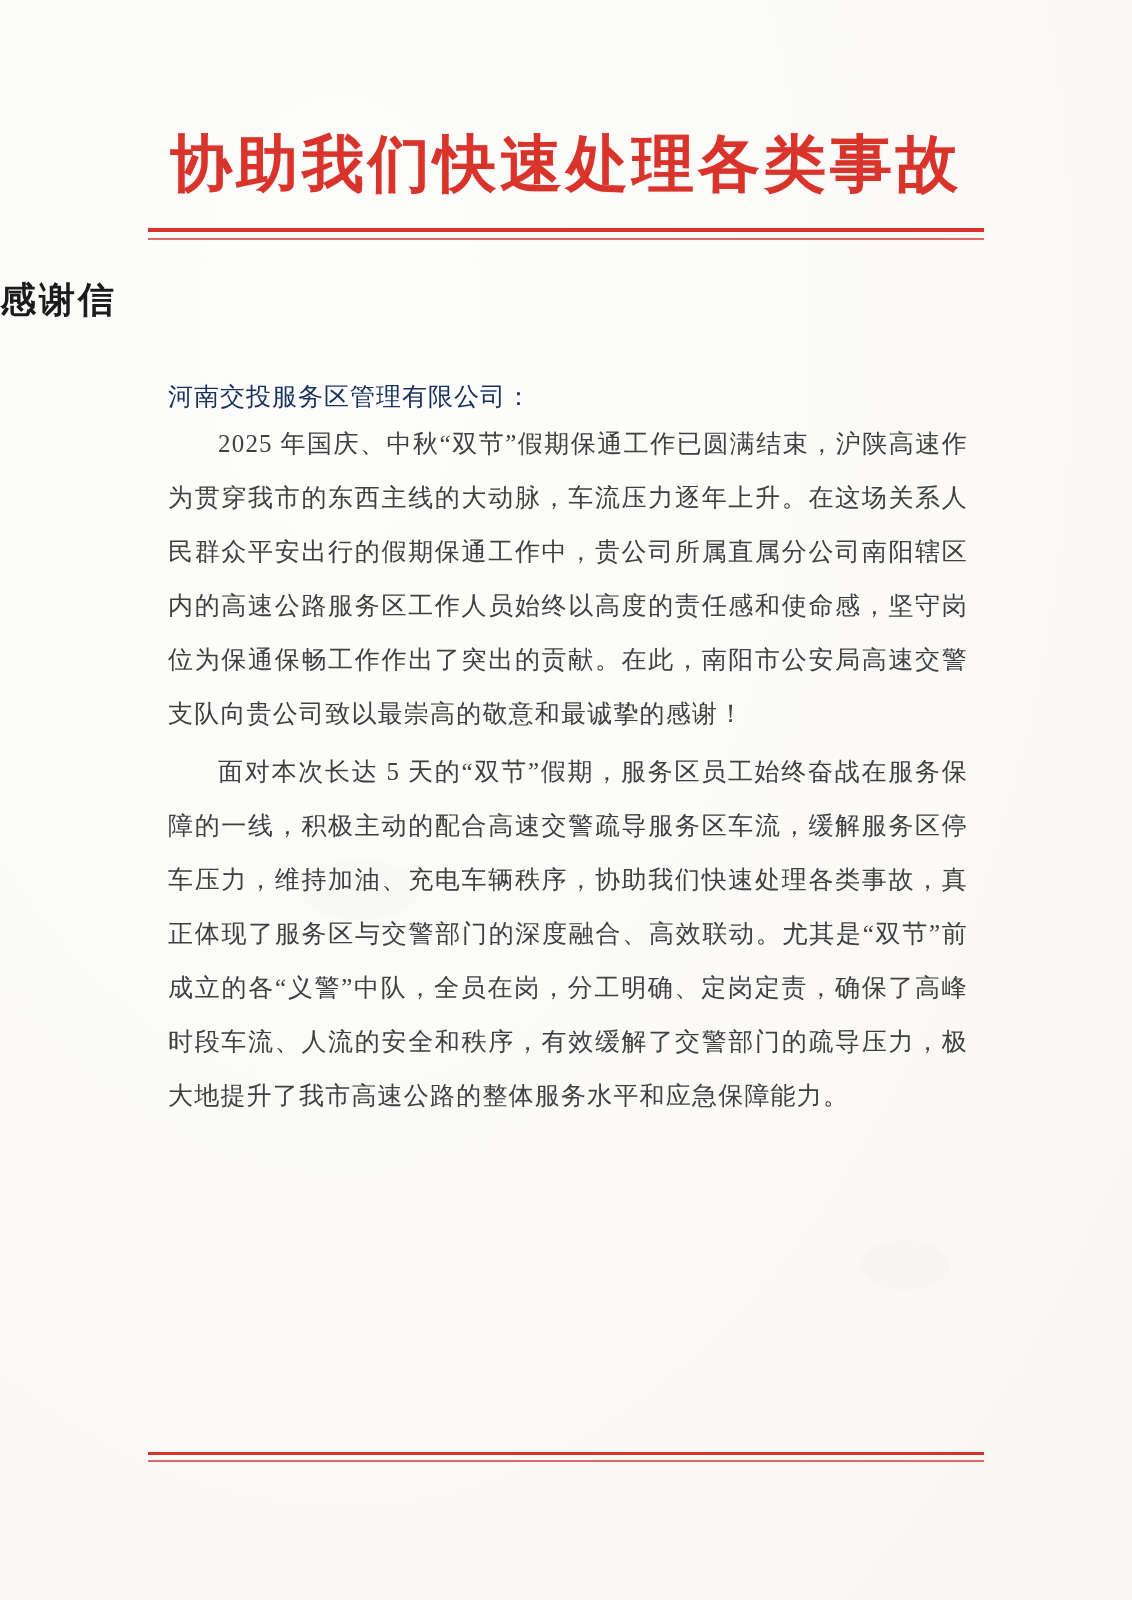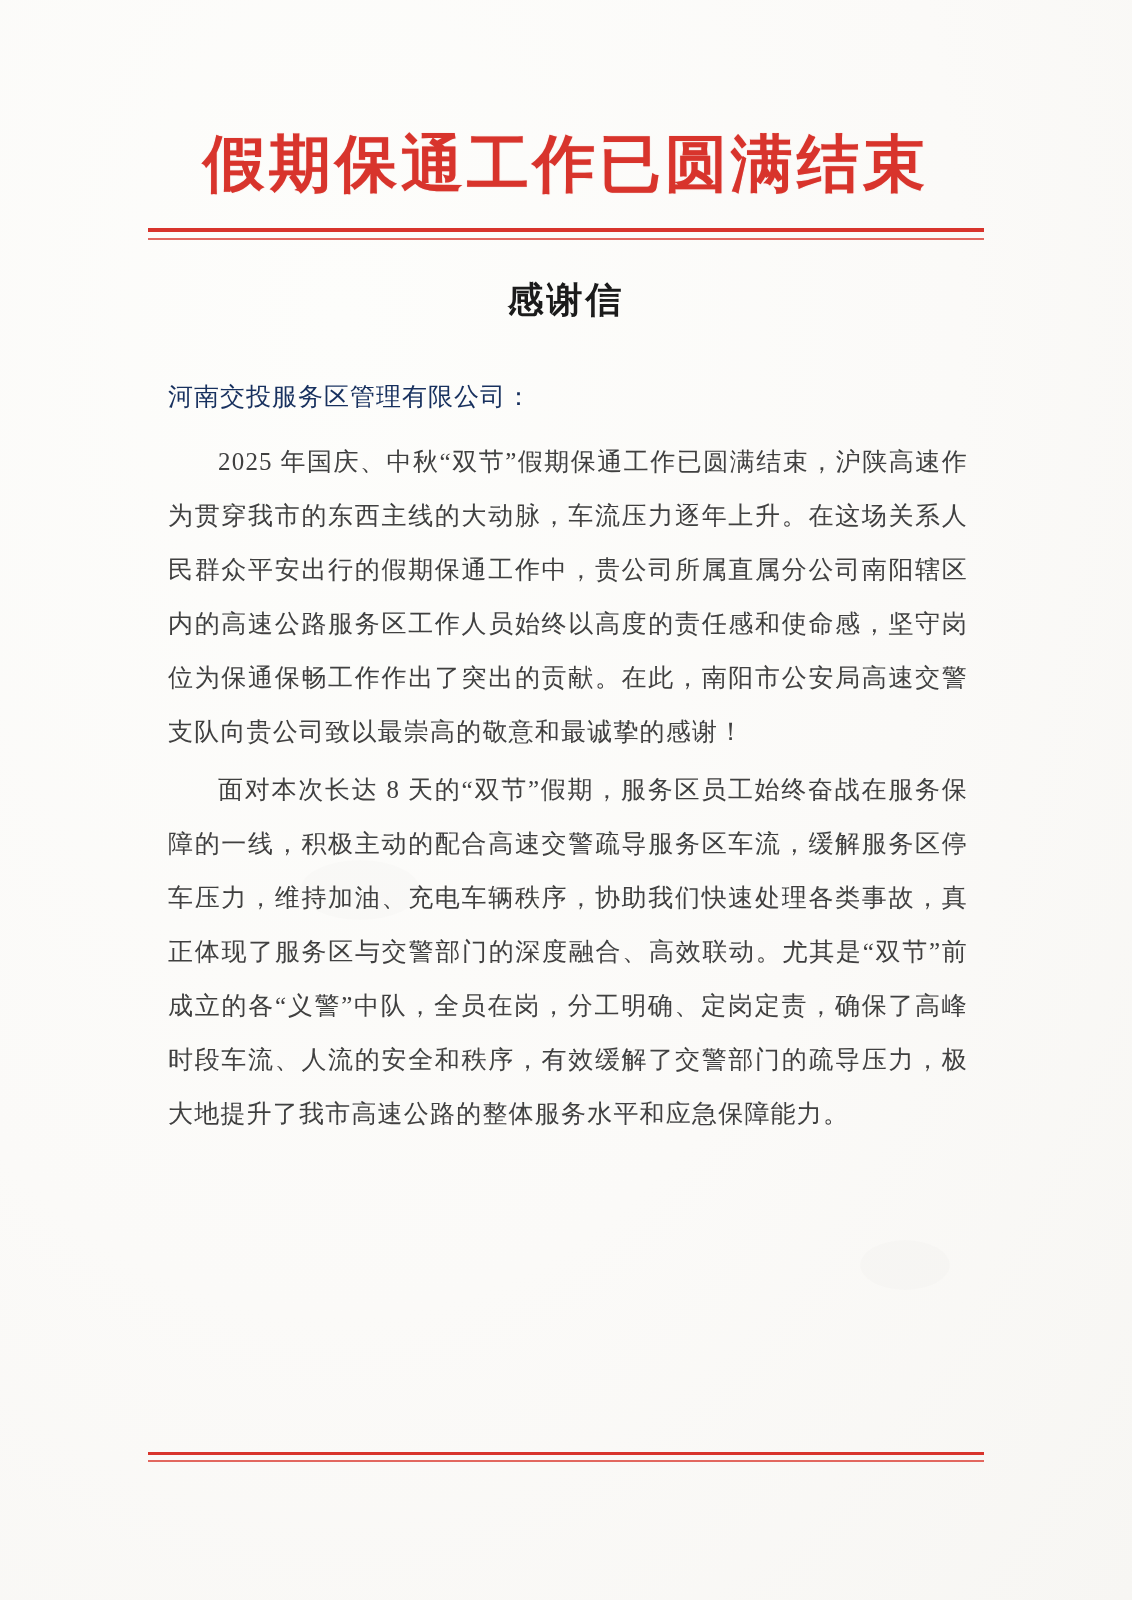--- a/index.html
+++ b/index.html
@@ -65,41 +65,39 @@
     height: 2px;
     background: #e2675f;
   }
 
   
   .doc-title {
     position: absolute;
     top: 276px;
     left: 0;
     right: 0;
-    text-align: center;
     font-family: "DejaVu Serif", "Liberation Serif", serif;
     font-weight: 700;
     font-size: 36px;
     letter-spacing: 3px;
     color: #1b1b1b;
   }
 
   
   .body-area {
     position: absolute;
     top: 378px;
     left: 168px;
     width: 800px;
   }
   .salutation {
     font-size: 25px;
     line-height: 1.55;
     color: #17305e;
     letter-spacing: 1px;
-    margin-bottom: 18px;
   }
   p.para {
     font-size: 25px;
     line-height: 54px;
     color: #404040;
     letter-spacing: 1.2px;
     text-align: justify;
     text-justify: inter-ideograph;
     text-indent: 2em;
     margin: 0 0 4px 0;
@@ -135,30 +133,30 @@
 <body>
 
 <div class="page"></div>
 
 <div class="sheet">
 
   <div class="blotch" style="left:300px;top:860px;width:120px;height:60px;"></div>
   <div class="blotch" style="left:860px;top:1240px;width:90px;height:50px;"></div>
 
   <div class="letterhead">
-    <div class="letterhead-title">假期保通工作已圆满结束</div>
+    <div class="letterhead-title">协助我们快速处理各类事故</div>
   </div>
 
   <div class="rule-top"></div>
   <div class="rule-top2"></div>
 
   <div class="doc-title">感谢信</div>
 
   <div class="body-area">
     <div class="salutation">河南交投服务区管理有限公司：</div>
     <p class="para">2025 年国庆、中秋“双节”假期保通工作已圆满结束，沪陕高速作为贯穿我市的东西主线的大动脉，车流压力逐年上升。在这场关系人民群众平安出行的假期保通工作中，贵公司所属直属分公司南阳辖区内的高速公路服务区工作人员始终以高度的责任感和使命感，坚守岗位为保通保畅工作作出了突出的贡献。在此，南阳市公安局高速交警支队向贵公司致以最崇高的敬意和最诚挚的感谢！</p>
-    <p class="para">面对本次长达 8 天的“双节”假期，服务区员工始终奋战在服务保障的一线，积极主动的配合高速交警疏导服务区车流，缓解服务区停车压力，维持加油、充电车辆秩序，协助我们快速处理各类事故，真正体现了服务区与交警部门的深度融合、高效联动。尤其是“双节”前成立的各“义警”中队，全员在岗，分工明确、定岗定责，确保了高峰时段车流、人流的安全和秩序，有效缓解了交警部门的疏导压力，极大地提升了我市高速公路的整体服务水平和应急保障能力。</p>
+    <p class="para">面对本次长达 5 天的“双节”假期，服务区员工始终奋战在服务保障的一线，积极主动的配合高速交警疏导服务区车流，缓解服务区停车压力，维持加油、充电车辆秩序，协助我们快速处理各类事故，真正体现了服务区与交警部门的深度融合、高效联动。尤其是“双节”前成立的各“义警”中队，全员在岗，分工明确、定岗定责，确保了高峰时段车流、人流的安全和秩序，有效缓解了交警部门的疏导压力，极大地提升了我市高速公路的整体服务水平和应急保障能力。</p>
   </div>
 
   <div class="rule-bot"></div>
   <div class="rule-bot2"></div>
 
 </div>
 
 </body></html>

